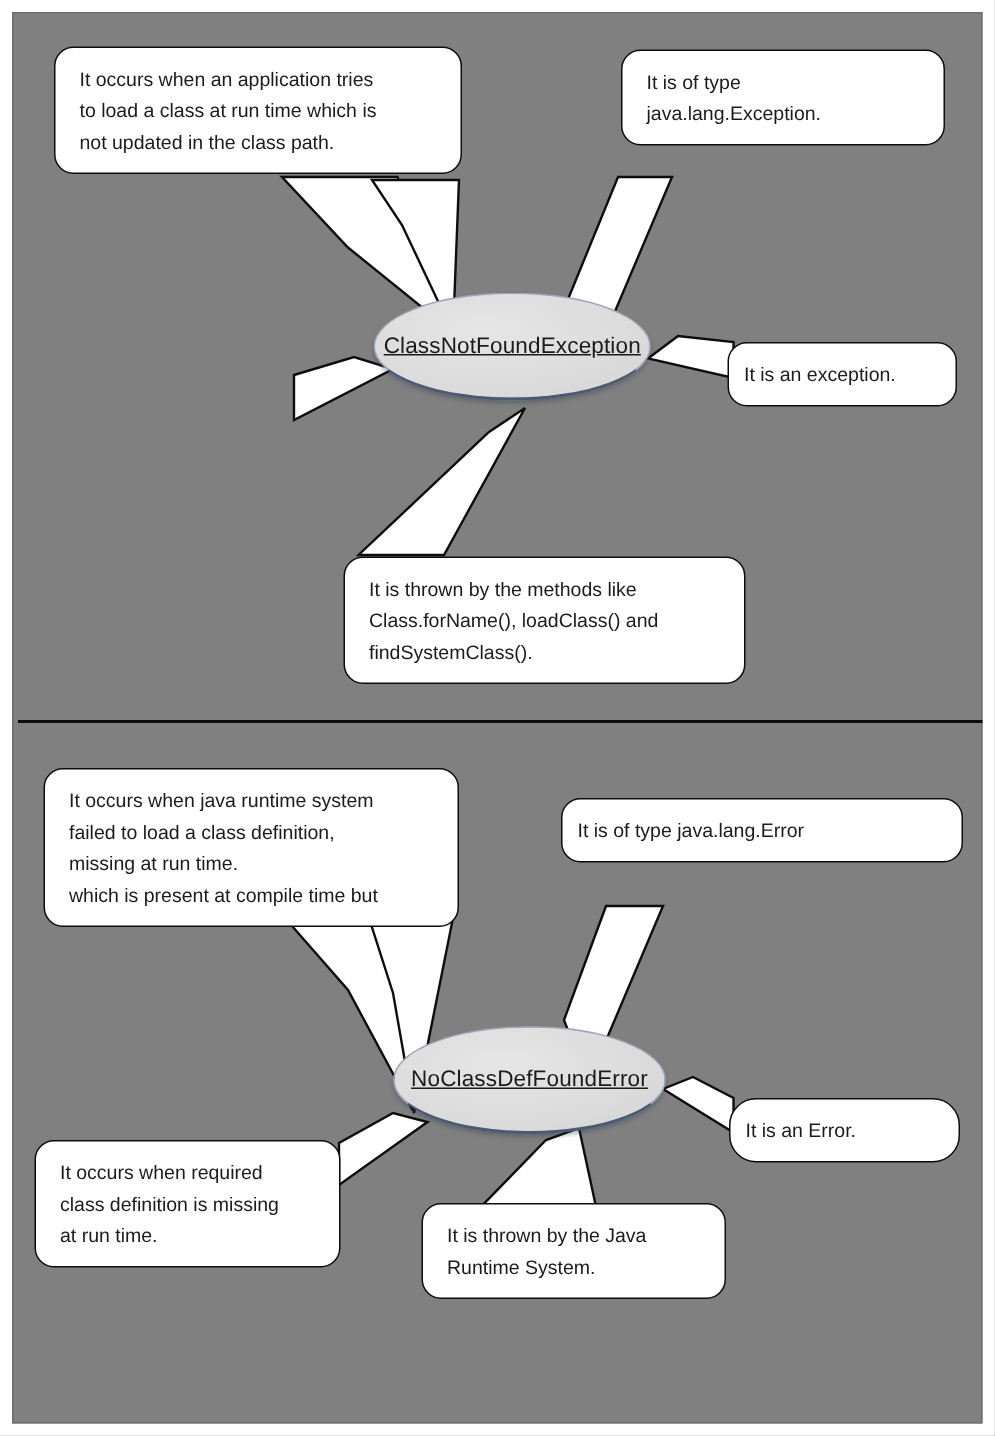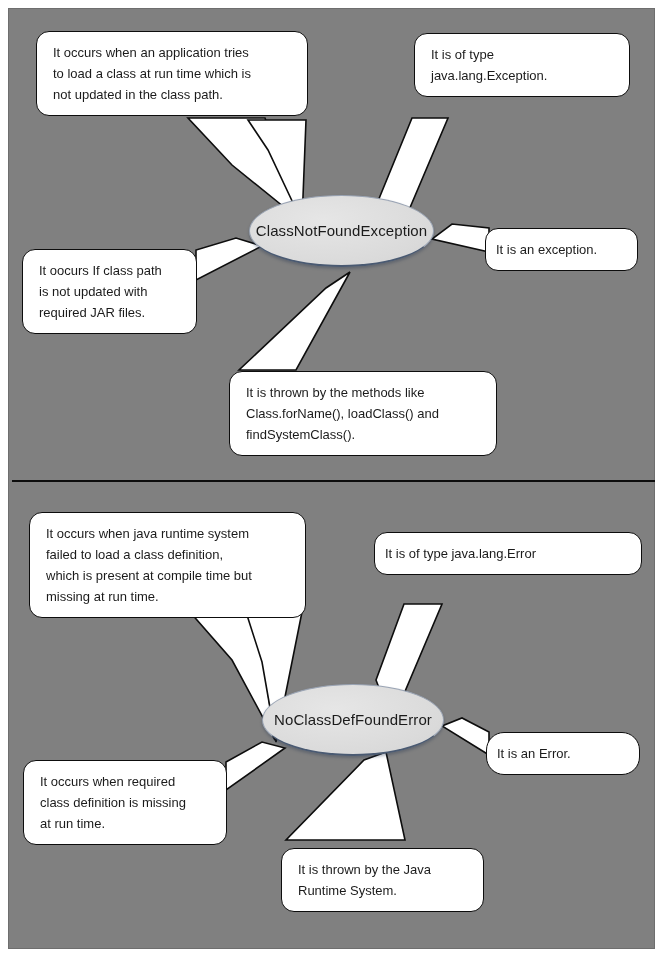--- a/index.html
+++ b/index.html
@@ -60,20 +60,21 @@
     background: radial-gradient(ellipse at 40% 35%, #e6e6e6 0%, #dadada 70%, #d2d2d2 100%);
     border: 1.2px solid #9aa4b4;
     border-bottom: 2.4px solid #4a5a72;
     border-radius: 50%;
     box-sizing: border-box;
     color: #1b1b1b;
     font-size: 15px;
     letter-spacing: 0.1px;
     z-index: 6;
     box-shadow: 0 2px 3px rgba(40,55,80,0.35);
+    text-decoration: underline;
   }
   .divider {
     position: absolute;
     background: #0d0d0d;
     height: 2px;
     z-index: 4;
   }
 </style>
 </head>
 <body>
@@ -110,56 +111,51 @@
   </div>
 
   <div class="node" style="left:249px; top:195px; width:185px; height:72px;">
     <span>ClassNotFoundException</span>
   </div>
 
   <div class="bubble center-text" style="left:485px; top:228px; width:153px;">
     <div>It is an exception.</div>
   </div>
 
-  <div class="bubble" style="left:22px; top:249px; width:175px;">
-    <div>It oocurs If class path</div>
-    <div>is not updated with</div>
-    <div>required JAR files.</div>
-  </div>
 
   <div class="bubble" style="left:229px; top:371px; width:268px;">
     <div>It is thrown by the methods like</div>
     <div>Class.forName(), loadClass() and</div>
     <div>findSystemClass().</div>
   </div>
 
   <div class="divider" style="left:12px; top:480px; width:643px;"></div>
 
   <div class="bubble" style="left:29px; top:512px; width:277px;">
     <div>It occurs when java runtime system</div>
     <div>failed to load a class definition,</div>
+    <div>missing at run time.</div>
     <div>which is present at compile time but</div>
-    <div>missing at run time.</div>
   </div>
 
   <div class="bubble center-text" style="left:374px; top:532px; width:268px;">
     <div>It is of type java.lang.Error</div>
   </div>
 
   <div class="node" style="left:262px; top:684px; width:182px; height:72px;">
     <span>NoClassDefFoundError</span>
   </div>
 
   <div class="bubble center-text" style="left:486px; top:732px; width:154px;border-radius:18px;">
     <div>It is an Error.</div>
   </div>
 
   <div class="bubble" style="left:23px; top:760px; width:204px;">
     <div>It occurs when required</div>
     <div>class definition is missing</div>
     <div>at run time.</div>
   </div>
 
-  <div class="bubble" style="left:281px; top:848px; width:203px;">
+  <div class="bubble" style="left:281px; top:802px; width:203px;">
     <div>It is thrown by the Java</div>
     <div>Runtime System.</div>
   </div>
 </div>
 
 </body></html>

